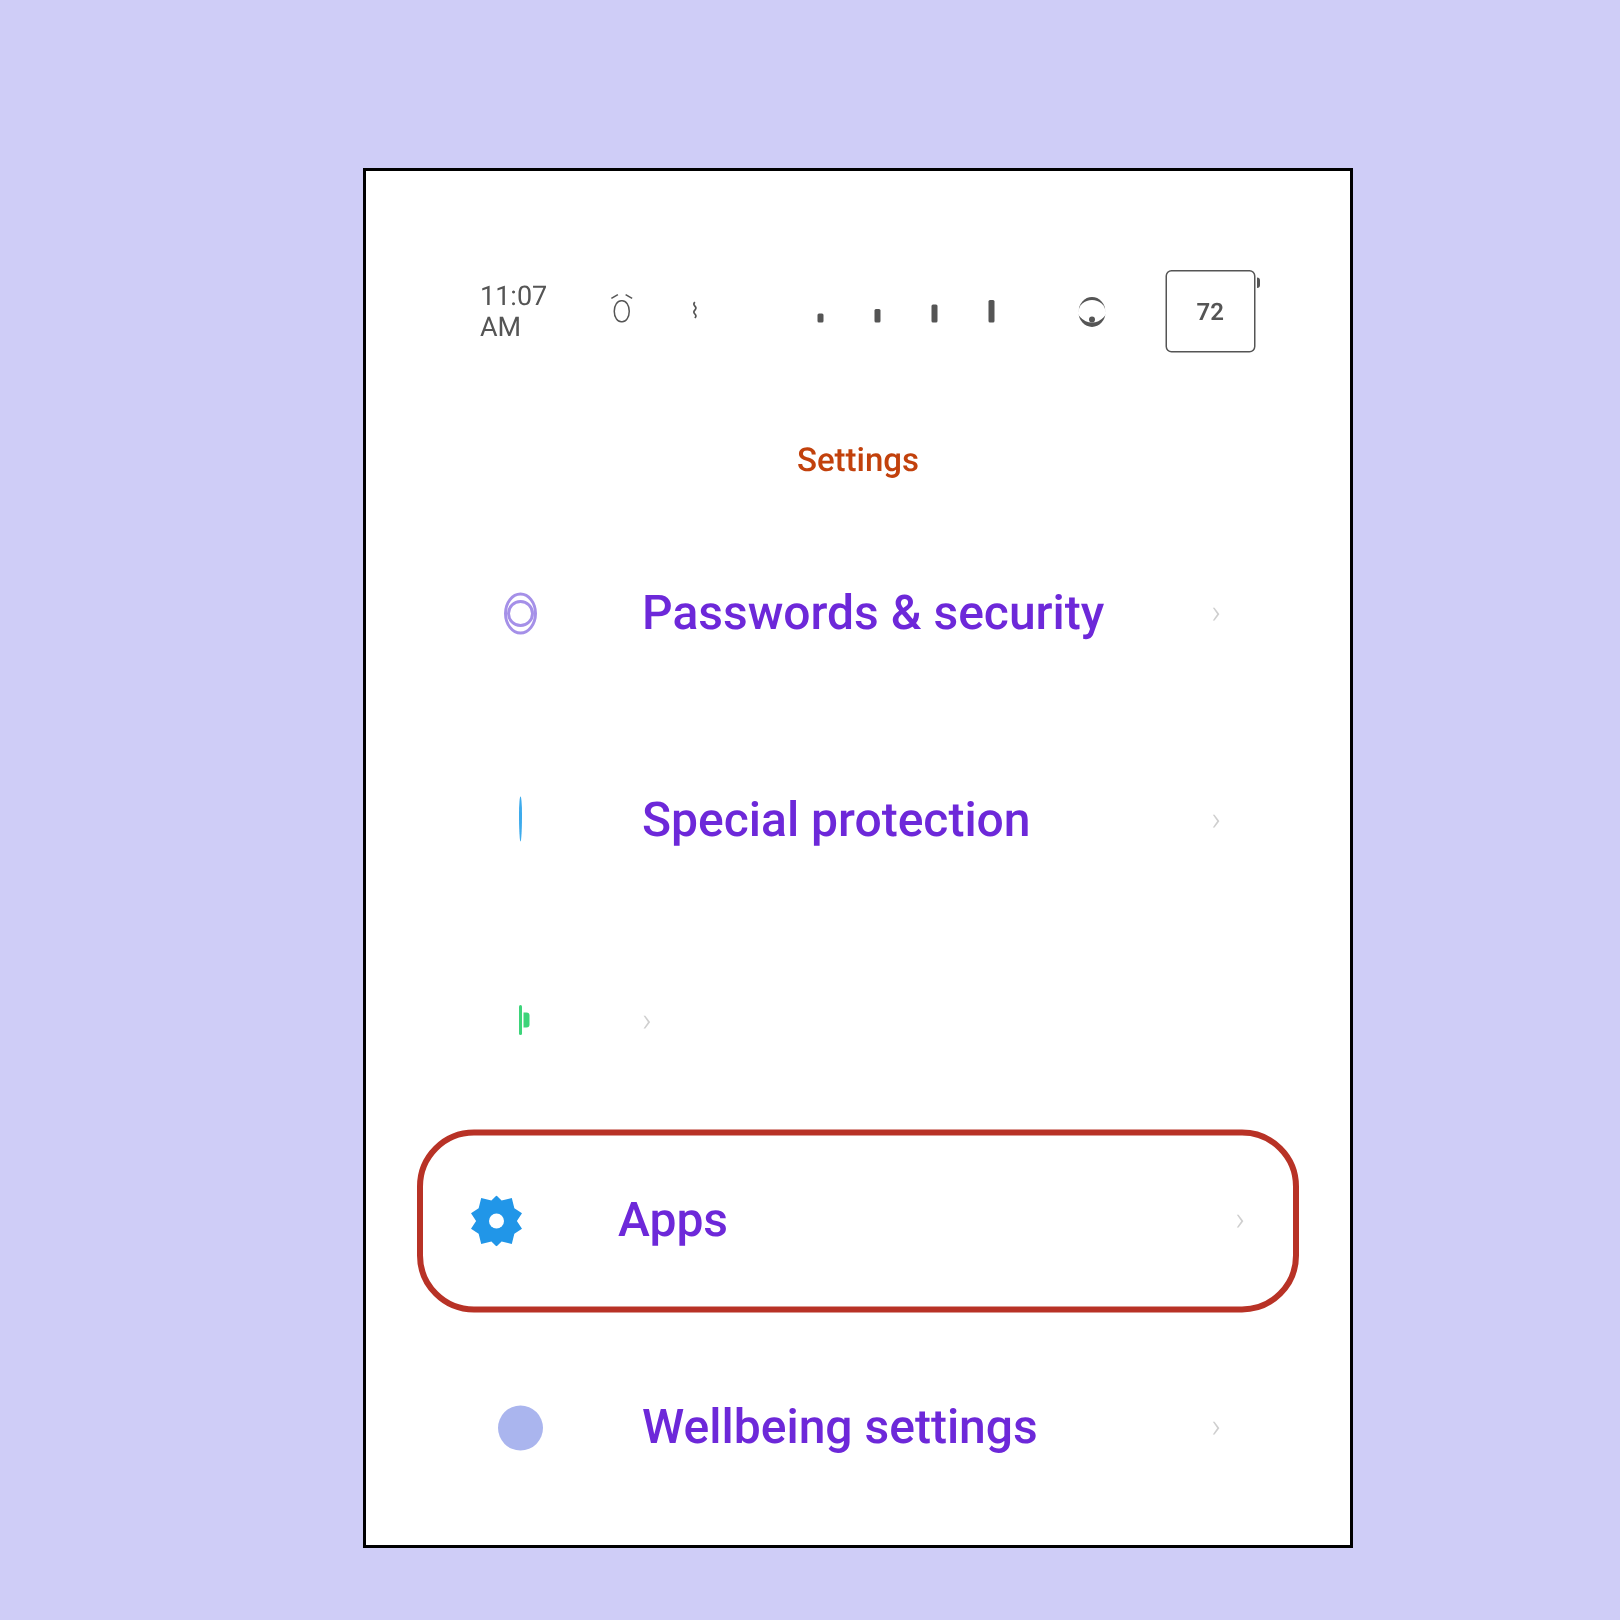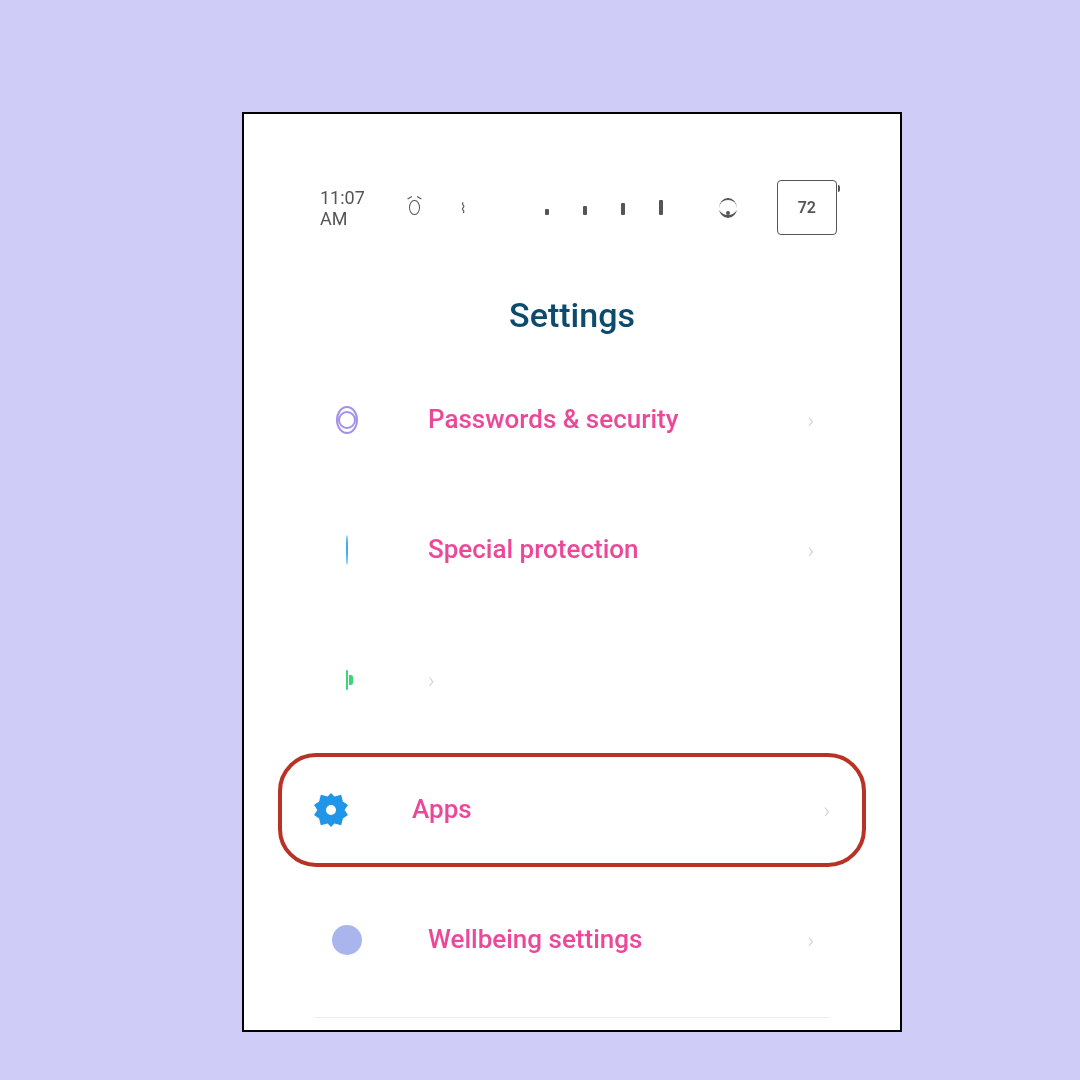--- a/index.html
+++ b/index.html
@@ -39,23 +39,23 @@
       color: #555;
     }
     .status-right {
       display: flex;
       align-items: center;
       gap: 8px;
       color: #555;
     }
     .page-title {
       text-align: center;
-      font-size: 34px;
+      font-size: 22px;
       font-weight: 500;
-      color: #0c4a6e;
+      color: #c2410c;
       margin: 18px 0 28px 0;
     }
     .settings-list {
       padding: 0 18px;
     }
     .settings-item {
       display: flex;
       align-items: center;
       padding: 24px 20px;
       gap: 32px;
@@ -70,23 +70,23 @@
     .item-icon {
       width: 34px;
       height: 34px;
       display: flex;
       align-items: center;
       justify-content: center;
       flex-shrink: 0;
     }
     .item-label {
       flex: 1;
-      font-size: 26px;
+      font-size: 32px;
       font-weight: 500;
-      color: #ec4899;
+      color: #6d28d9;
       line-height: 1.3;
     }
     .chevron {
       color: #cfcfcf;
       font-size: 22px;
       font-weight: 300;
     }
     .divider {
       height: 1px;
       background: #eeeeee;

